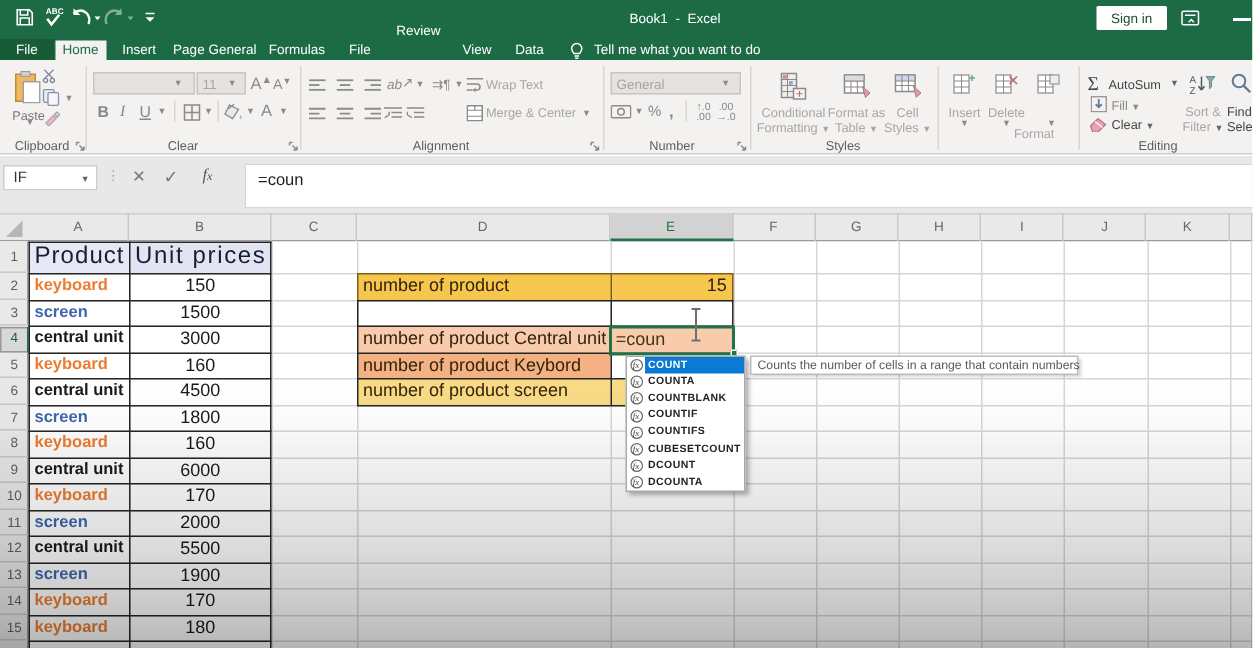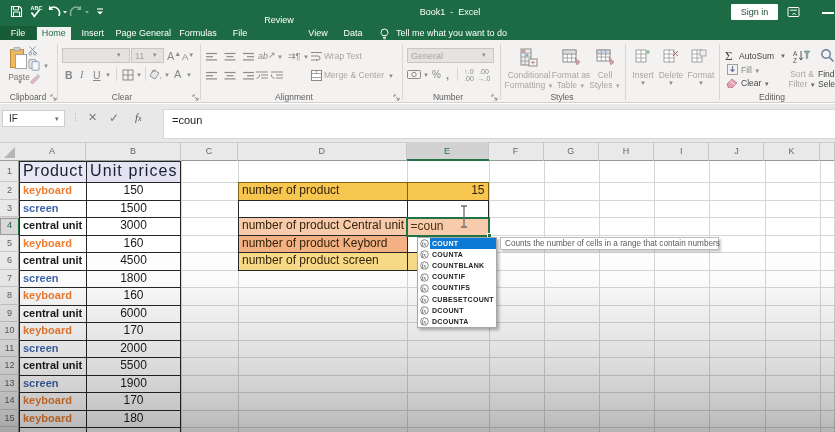--- a/index.html
+++ b/index.html
@@ -229,21 +229,21 @@
   </svg>
 <svg class="ab" style="left:691px;top:49px;" width="16" height="14" viewBox="0 0 16 14">
     <rect x="1" y="1" width="10" height="12" fill="#fff" stroke="#8d8b89" stroke-width="0.8"></rect>
     <path d="M1 5 h10 M1 9 h10 M6 1 v12" stroke="#8d8b89" stroke-width="0.7"></path>
     <rect x="9" y="1" width="6" height="6" fill="#eee" stroke="#8d8b89" stroke-width="0.7"></rect>
   </svg>
 <div class="ab" style="left:618px;top:70px;width:50px;text-align:center;font-size:8.5px;color:#a8a6a4;">Insert</div>
 <div class="ab" style="left:640px;top:80px;font-size:6px;color:#8d8b89;">▼</div>
 <div class="ab" style="left:646px;top:70px;width:50px;text-align:center;font-size:8.5px;color:#a8a6a4;">Delete</div>
 <div class="ab" style="left:668px;top:80px;font-size:6px;color:#8d8b89;">▼</div>
-<div class="ab" style="left:676px;top:70px;width:50px;text-align:center;font-size:8.5px;color:#a8a6a4;">Format</div>
+<div class="ab" style="left:676px;top:84px;width:50px;font-size:8.5px;color:#a8a6a4;">Format</div>
 <div class="ab" style="left:698px;top:80px;font-size:6px;color:#8d8b89;">▼</div>
 <div class="ab" style="left:725px;top:48px;font-size:13px;color:#444;font-family:'Liberation Serif',serif;">Σ</div>
 <div class="ab" style="left:739px;top:51px;font-size:8.5px;color:#454443;">AutoSum</div>
 <div class="ab" style="left:780px;top:53px;font-size:6px;color:#666;">▼</div>
 <svg class="ab" style="left:727px;top:64px;" width="11" height="11" viewBox="0 0 11 11">
     <rect x="0.5" y="0.5" width="10" height="10" fill="none" stroke="#8d8b89" stroke-width="0.8"></rect>
     <path d="M5.5 2 v5 M3.5 5.5 l2 2 2 -2" stroke="#667a9a" stroke-width="1.2" fill="none"></path>
   </svg>
 <div class="ab" style="left:741px;top:65px;font-size:8.5px;color:#8a8886;">Fill <span style="font-size:6px;">▼</span></div>
 <svg class="ab" style="left:726px;top:78px;" width="12" height="10" viewBox="0 0 12 10">

